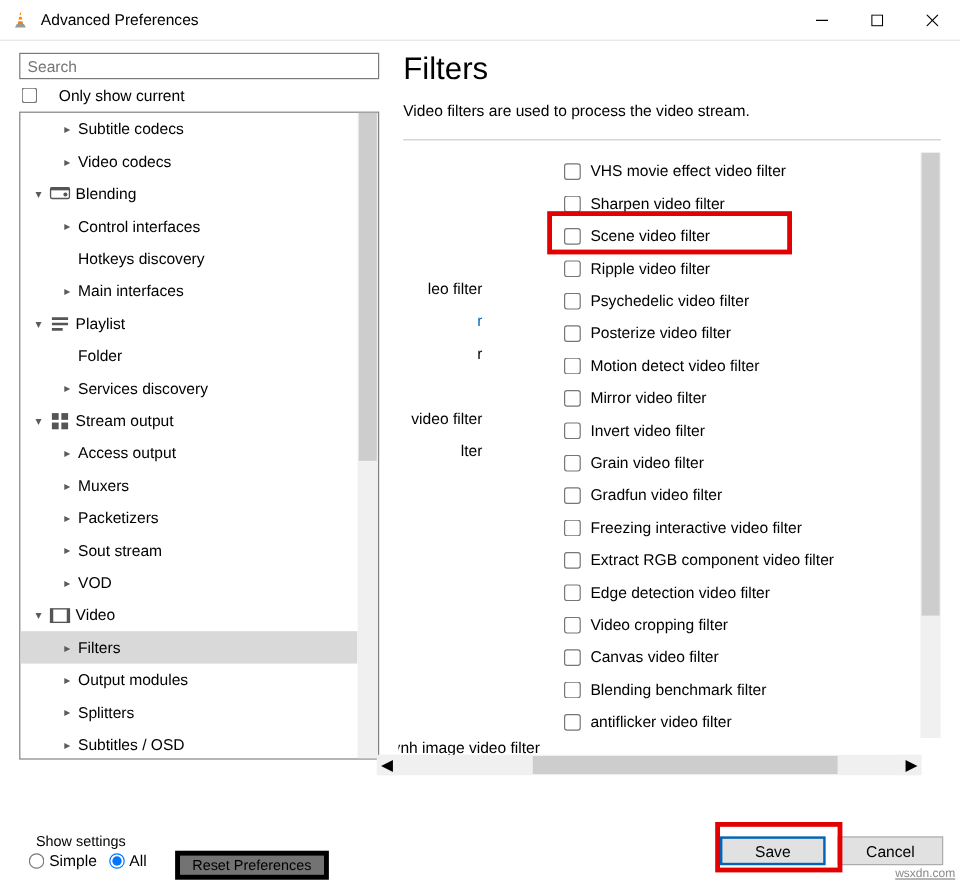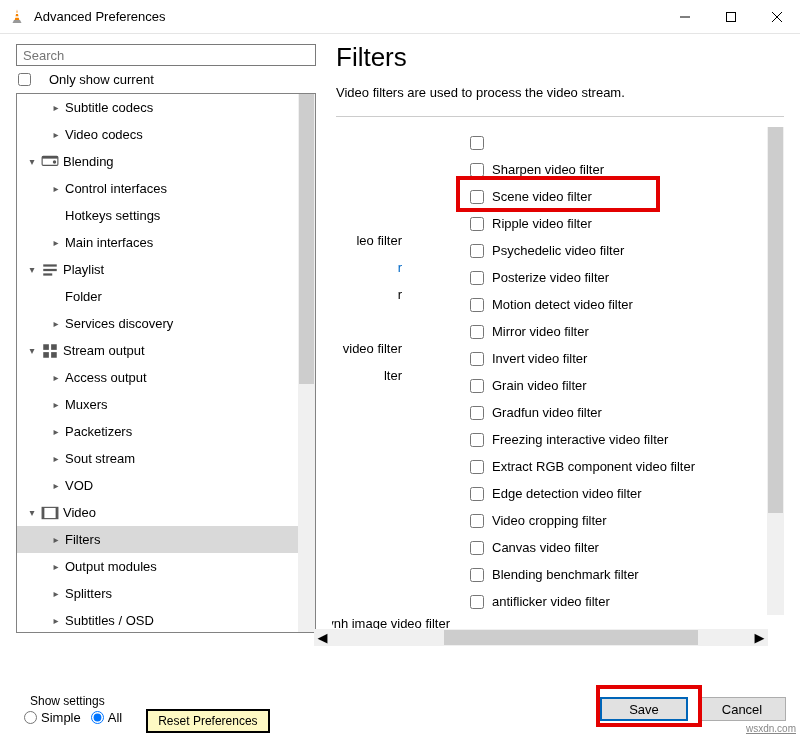--- a/index.html
+++ b/index.html
@@ -156,22 +156,22 @@
   }
   .show-group { display: flex; flex-direction: column; }
   .show-title { font-size: 12px; margin-bottom: 2px; padding-left: 6px;}
   .radios { display: flex; align-items: center; gap: 4px; }
   .radios label { font-size: 13px; display:flex;align-items:center; margin-right:6px;}
   .radios input { margin: 0 4px 0 0;}
   .reset-btn {
     margin-left: 18px;
     height: 24px;
     padding: 0 10px;
-    border: 2px solid #000000;
-    background: #fef9c3;
+    border: 4px solid #000000;
+    background: #737373;
     font-size: 12px;
     align-self: flex-end;
     margin-bottom: 2px;
   }
   .spacer { flex: 1; }
   .save-btn, .cancel-btn {
     height: 24px;
     width: 88px;
     border: 1px solid #adadad;
     background: #e1e1e1;
@@ -247,21 +247,21 @@
               <circle cx="12" cy="8" r="1.5" fill="#555"></circle>
             </svg>
             <span class="tlabel">Blending</span>
           </div>
           <div class="tree-item indent1">
             <span class="chevron">▸</span>
             <span class="tlabel">Control interfaces</span>
           </div>
           <div class="tree-item indent1">
             <span class="chevron hidden">▸</span>
-            <span class="tlabel">Hotkeys settings</span>
+            <span class="tlabel">Hotkeys discovery</span>
           </div>
           <div class="tree-item indent1">
             <span class="chevron">▸</span>
             <span class="tlabel">Main interfaces</span>
           </div>
           <div class="tree-item">
             <span class="chevron">▾</span>
             <svg class="cat-icon" viewBox="0 0 16 16">
               <line x1="2" y1="4" x2="14" y2="4" stroke="#555" stroke-width="2"></line>
               <line x1="2" y1="8" x2="14" y2="8" stroke="#555" stroke-width="2"></line>
@@ -348,20 +348,21 @@
           <div class="frag">leo filter</div>
           <div class="frag blue">r</div>
           <div class="frag">r</div>
           <div class="frag"></div>
           <div class="frag">video filter</div>
           <div class="frag">lter</div>
         </div>
       <div class="filter-list" id="flist">
           <div class="filter-row">
             <input type="checkbox" style="">
+            <span>VHS movie effect video filter</span>
           </div>
           <div class="filter-row">
             <input type="checkbox" style="">
             <span>Sharpen video filter</span>
           </div>
           <div class="filter-row">
             <input type="checkbox" style="">
             <span>Scene video filter</span>
           </div>
           <div class="filter-row">

